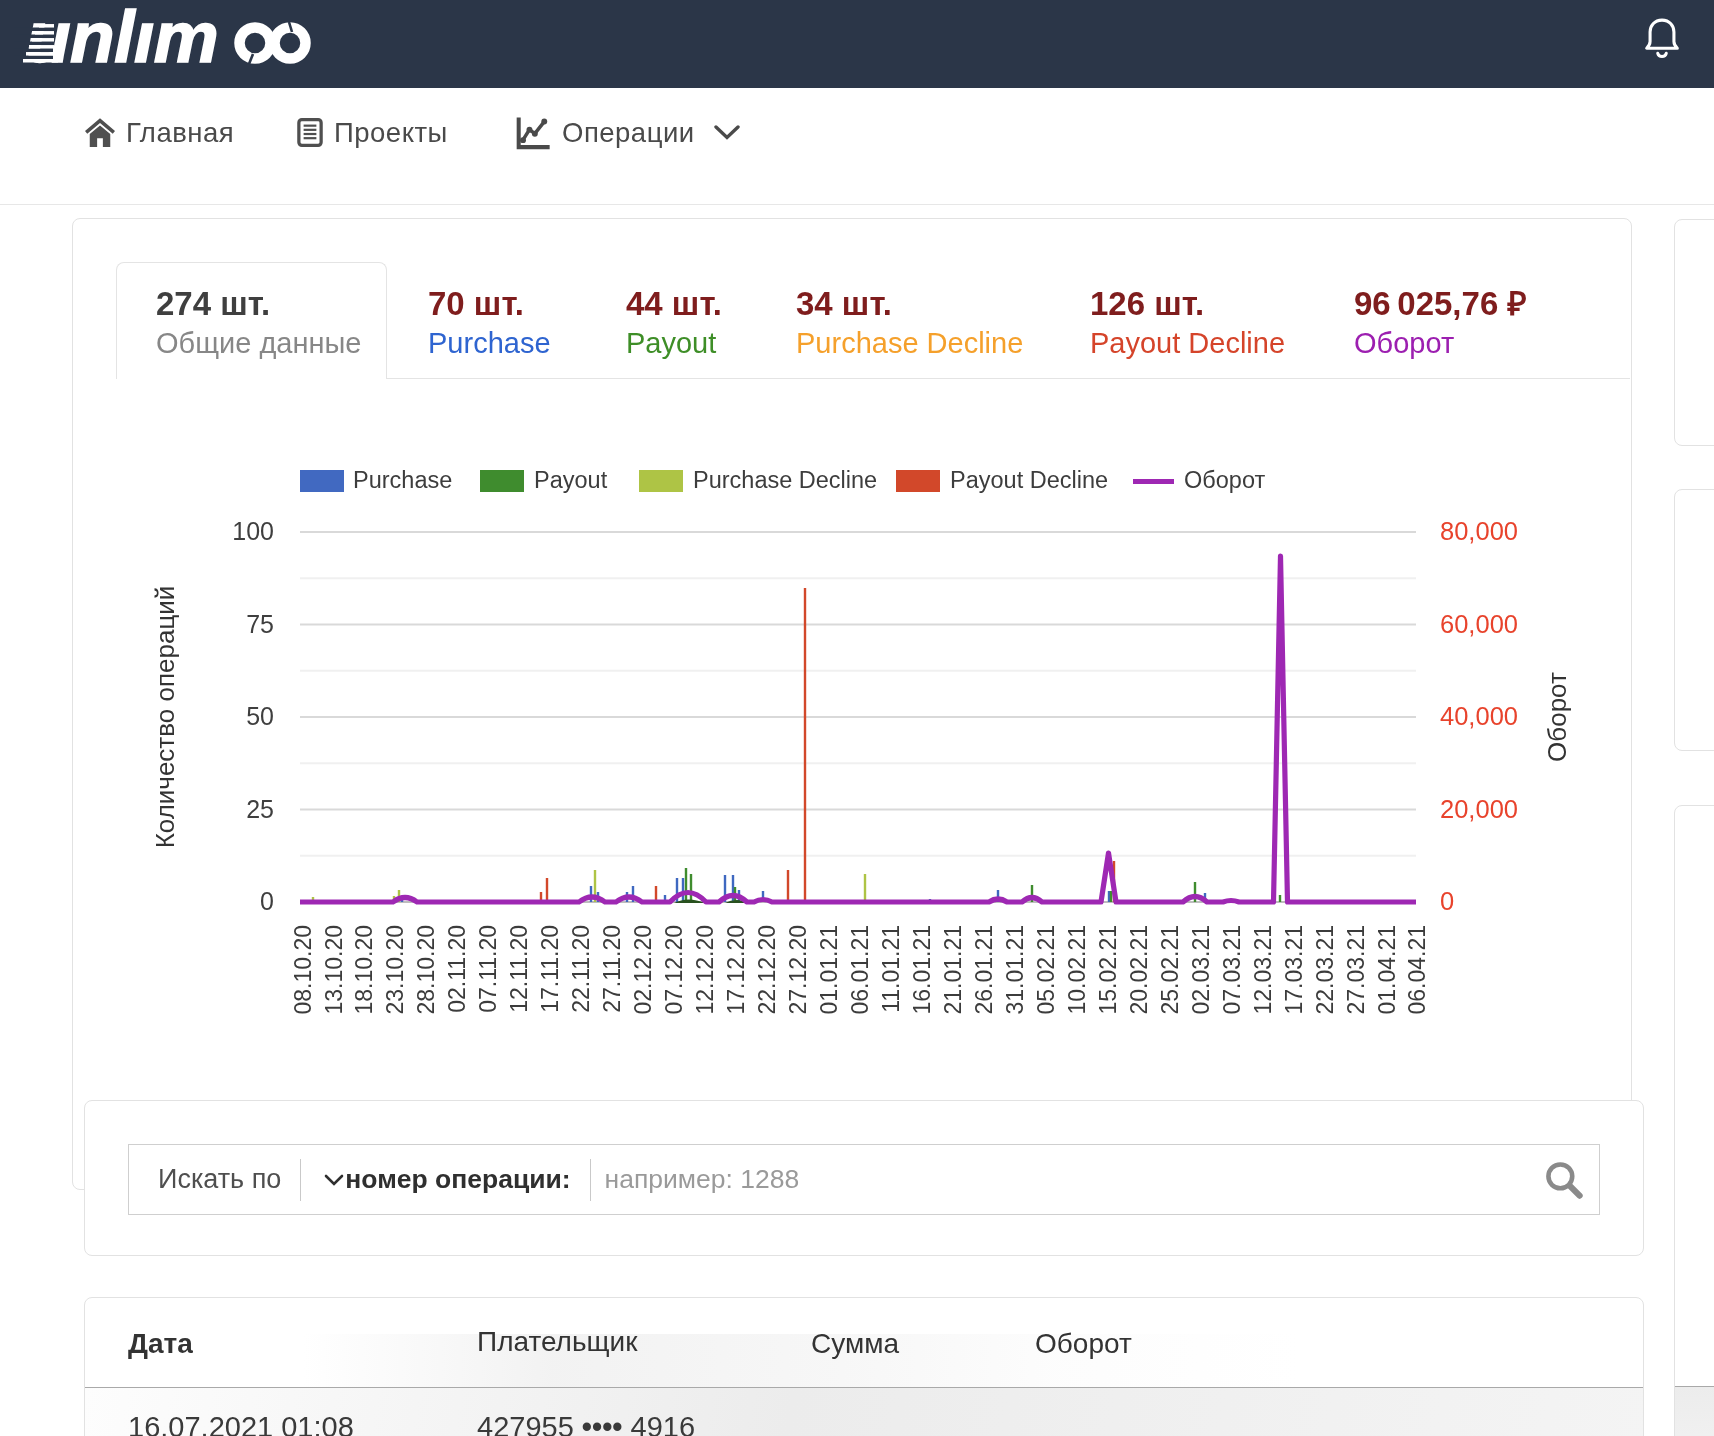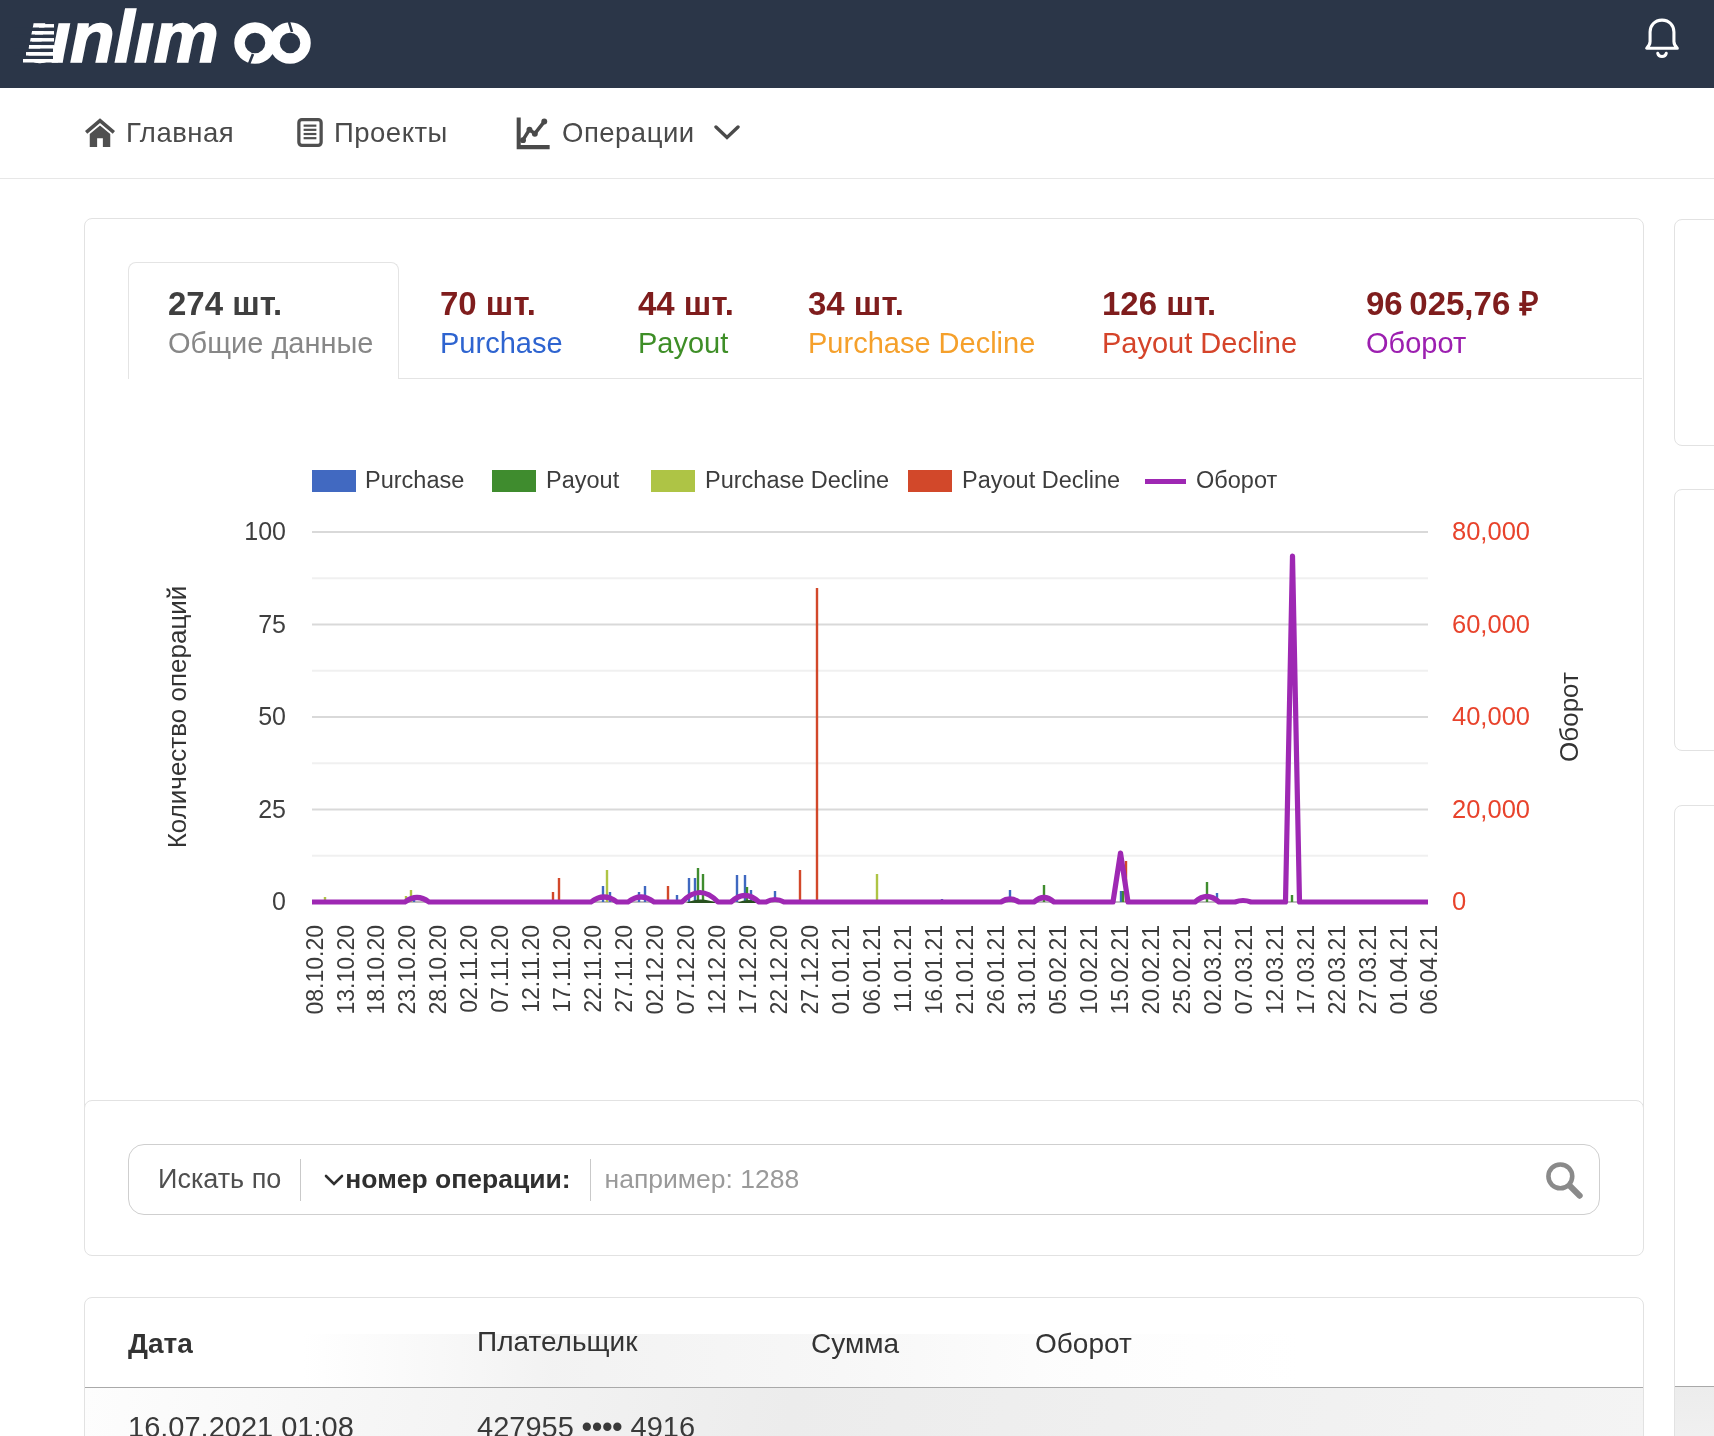--- a/index.html
+++ b/index.html
@@ -1,20 +1,20 @@
 <!DOCTYPE html>
 <html><head>
 <meta charset="utf-8">
 <style>
   * { margin:0; padding:0; box-sizing:border-box; }
   html,body { width:1714px; height:1436px; }
   body { position:relative; overflow:hidden; background:#fff;
          font-family:"Liberation Sans", sans-serif; }
   .topbar { position:absolute; left:0; top:0; width:1714px; height:88px; background:#2b3648; }
-  .nav { position:absolute; left:0; top:88px; width:1714px; height:91px; background:#fff;
+  .nav { position:absolute; left:0; top:88px; width:1714px; height:117px; background:#fff;
          border-bottom:1px solid #e7e7e7; }
   .navitem { position:absolute; top:0; height:89px; display:flex; align-items:center;
              color:#4a4a4a; font-size:27.5px; }
   .navitem svg { flex:0 0 auto; }
   .navlabel { margin-left:11px; letter-spacing:0.5px; }
   .card { position:absolute; background:#fff; border:1px solid #e2e2e2; border-radius:8px; }
   
   .tabsep { position:absolute; left:314px; top:159px; width:1243px; height:1px; background:#e4e4e4; }
   .activetab { position:absolute; left:43px; top:43px; width:271px; height:117px;
                border:1px solid #e4e4e4; border-bottom:none; border-radius:8px 8px 0 0; background:#fff; }
@@ -93,21 +93,21 @@
       <circle cx="14" cy="13" r="2.2" fill="#4a4a4a" stroke="none"></circle>
       <circle cx="21" cy="4" r="2.2" fill="#4a4a4a" stroke="none"></circle>
     </svg>
     <span class="navlabel">Операции</span>
     <svg width="26" height="15" viewBox="0 0 26 15" style="margin-left:19px" fill="none" stroke="#4a4a4a" stroke-width="3.4" stroke-linecap="round">
       <path d="M2 2 L13 12.4 L24 2"></path>
     </svg>
   </div>
 </div>
 
-<div class="card" id="chartcard" style="left:84px; top:218px; width:1560px; height:972px">
+<div class="card" id="chartcard" style="left:72px; top:218px; width:1560px; height:972px">
   <div class="tabsep"></div>
   <div class="activetab"></div>
   <div class="tab" style="left:83px">
     <div class="tabnum" style="color:#3f3f3f">274 шт.</div>
     <div class="tablab" style="color:#878787">Общие данные</div>
   </div>
   <div class="tab" style="left:355px">
     <div class="tabnum">70 шт.</div>
     <div class="tablab" style="color:#2e64d0">Purchase</div>
   </div>
@@ -231,21 +231,21 @@
 <rect x="1120.8" y="441" width="2.4" height="20" fill="#3f8c2e"></rect>
 <rect x="1130.8" y="452" width="2.4" height="9" fill="#3f68c0"></rect>
 <rect x="1205.8" y="454" width="2.4" height="7" fill="#3f8c2e"></rect>
 <path d="M 601 462 Q 615 455 632 462 Z" fill="#28511f"></path>
 <path d="M 652 462 Q 663 456 678 462 Z" fill="#28511f"></path>
 <path d="M 227,461 L 320,461 Q 332,452.0 344,461 L 506,461 Q 519,451 532,461 L 543,461 Q 556,451 569,461 L 597,461 Q 615,442.0 633,461 L 646,461 Q 660,448.0 674,461 L 681,461 Q 690,456.0 699,461 L 916,461 Q 925,455 934,461 L 949,461 Q 959,452.0 969,461 L 1028,461 L 1035.5,412 L 1043,461 L 1110,461 Q 1122,450.0 1134,461 L 1150,461 Q 1158,458.0 1166,461 L 1200.5,461 L 1207.5,115 L 1214.5,461 L 1343,461" fill="none" stroke="#9e28b3" stroke-width="5.2" stroke-linejoin="round"></path>
 </svg>
 </div>
 
 <div class="card" style="left:84px; top:1100px; width:1560px; height:156px">
-  <div style="position:absolute;left:43px;top:43px;width:1472px;height:71px;border:1px solid #cfcfcf;border-radius:16px;display:flex;align-items:center;">
+  <div style="position:absolute;left:43px;top:43px;width:1472px;height:71px;border:1px solid #cfcfcf;border-radius:0;display:flex;align-items:center;">
     <span style="font-size:27px;color:#4f4f4f;margin-left:29px;">Искать по</span>
     <span style="width:1px;height:42px;background:#c9c9c9;margin-left:19px;"></span>
     <svg width="20" height="12" viewBox="0 0 20 12" style="margin-left:23px" fill="none" stroke="#2f2f2f" stroke-width="2.6" stroke-linecap="round">
         <path d="M2 2 L10 10 L18 2"></path>
       </svg>
     <span style="font-weight:bold;color:#2f2f2f;margin-left:1px;font-size:26.5px;">номер операции:</span>
     <span style="width:1px;height:42px;background:#c9c9c9;margin-left:19px;"></span>
     <span style="font-size:26.5px;color:#9a9a9a;margin-left:14px;">например: 1288</span>
     <svg width="44" height="44" viewBox="0 0 24 24" style="position:absolute;right:13px;top:13px" fill="none" stroke="#8a8a8a" stroke-width="2.2" stroke-linecap="round">
       <circle cx="10" cy="10" r="6.5" stroke-width="2.5"></circle>

